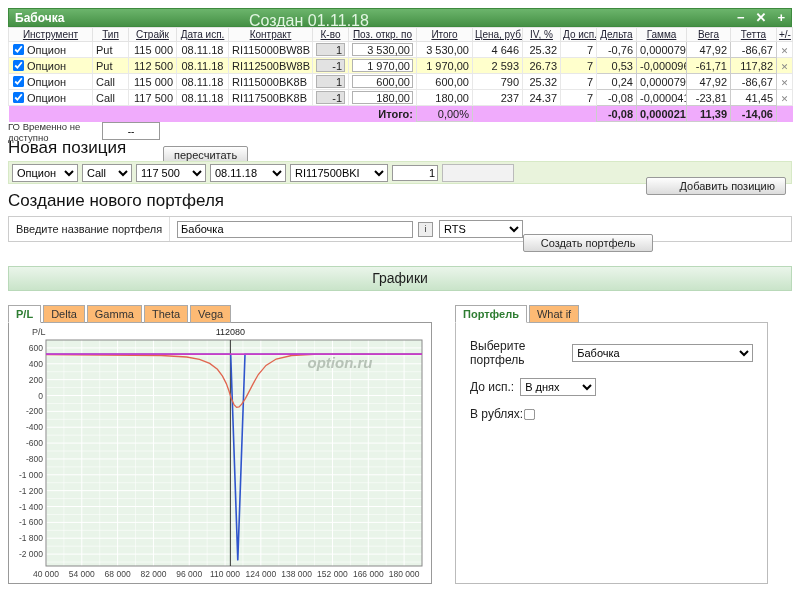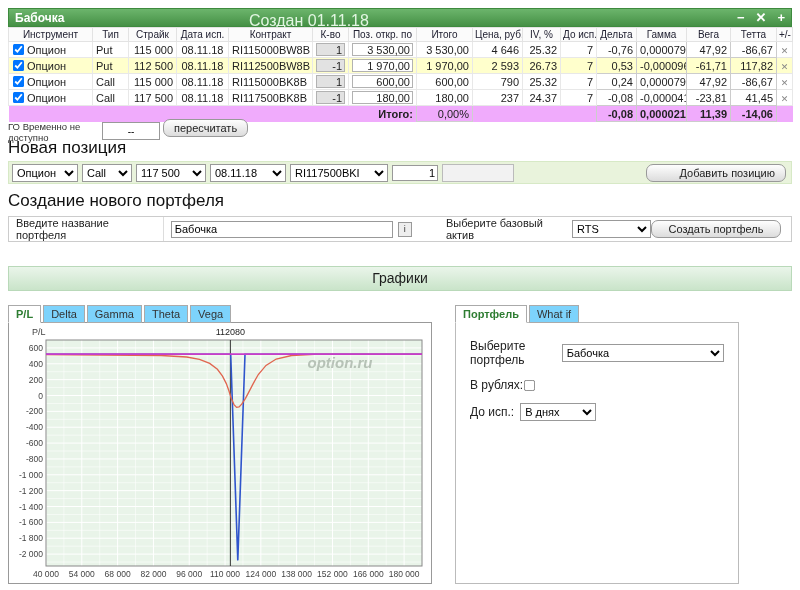--- a/index.html
+++ b/index.html
@@ -9,42 +9,42 @@
   
   .win-header{position:absolute;left:8px;top:8px;width:784px;height:19px;box-sizing:border-box;
     background:linear-gradient(#6cb56c,#459045);border:1px solid #3e8a3e;color:#fff;}
   .win-title{position:absolute;left:6px;top:2px;font-weight:bold;font-size:12px;}
   .win-created{position:absolute;left:240px;top:3px;font-size:16px;color:#e2f6e2;text-align:right;}
   .win-controls{position:absolute;right:6px;top:1px;display:flex;gap:11px;font-weight:bold;font-size:13px;}
   .win-controls span{cursor:pointer;}
 
   
   table.pos{position:absolute;left:8px;top:27px;width:784px;border-collapse:collapse;font-size:11px;table-layout:fixed;}
-  table.pos th{font-weight:normal;font-size:10px;color:#223;
+  table.pos th{font-weight:normal;font-size:10px;text-decoration:underline;color:#223;
     border:1px solid #e3e3e3;background:#fbfbfb;padding:1px 2px;white-space:nowrap;overflow:hidden;}
   table.pos td{border:1px solid #e8e8e8;padding:0 3px;height:15px;white-space:nowrap;overflow:hidden;}
   table.pos td.g{border-color:#cccccc;}
   table.pos tr.hl td{background:#ffffcc;}
   td.l{text-align:left}td.r{text-align:right}td.c{text-align:center}
   .box{display:inline-block;width:100%;box-sizing:border-box;border:1px solid #b2b2b2;background:#fff;
        text-align:right;padding:0 2px;height:13px;line-height:12px;}
   .box.gray{background:#e2e2e2;}
   .xdel{color:#888;font-size:9px;cursor:pointer;}
   input[type=checkbox]{transform:scale(.85);margin:0 2px 0 0;vertical-align:-2px;}
   tr.totals td{border:none;background:#f0abfc;}
   tr.totals td.tot-label{font-weight:bold;text-align:right;}
   tr.totals td.tot-pct{border:1px solid #cfcfcf;text-align:right;}
   tr.totals td.g{border:1px solid #cccccc;font-weight:bold;text-align:right;}
 
   
   .go-label{position:absolute;left:8px;top:121px;width:92px;font-size:9.5px;line-height:11px;color:#333;}
   .go-input{position:absolute;left:102px;top:122px;width:52px;height:14px;text-align:center;
     border:1px solid #999;font-size:10px;font-family:inherit;}
-  button{font-family:inherit;font-size:11px;border:1px solid #999;border-radius:7px;
-    background:linear-gradient(#fefefe,#dcdcdc);padding:2px 10px;cursor:pointer;color:#222;}
+  button{font-family:inherit;font-size:11px;border:1px solid #999;border-radius:2px;
+    background:linear-gradient(#fefefe,#dcdcdc);padding:2px 10px;cursor:pointer;color:#222;margin-top:27px;}
   .go-btn{position:absolute;left:163px;top:119px;}
 
   .sec-title{position:absolute;left:8px;font-size:17px;color:#111;}
   #np-title{top:138px;}
   #port-title{top:191px;}
 
   
   .np-band{position:absolute;left:8px;top:161px;width:784px;height:23px;box-sizing:border-box;
     background:#e9f3dc;border:1px solid #d7e9c6;display:flex;align-items:center;gap:4px;padding:0 3px;}
   select{font-family:inherit;font-size:11px;height:18px;border:1px solid #999;background:#fff;}
@@ -66,28 +66,28 @@
 
   
   .charts-bar{position:absolute;left:8px;top:266px;width:784px;height:25px;box-sizing:border-box;
     background:linear-gradient(#eaf5ea,#c9e4c9);border:1px solid #b9d9b9;text-align:center;
     line-height:23px;font-size:14px;color:#1d1d1d;}
 
   
   .tabs{position:absolute;top:305px;display:flex;z-index:2;}
   .tabs-left{left:8px;}
   .tabs-right{left:455px;}
-  .tab{border:1px solid #aaa;background:#7dd3fc;padding:2px 7px;font-size:11px;margin-right:2px;
+  .tab{border:1px solid #aaa;background:#fdba74;padding:2px 7px;font-size:11px;margin-right:2px;
     color:#333;cursor:pointer;}
   .tab.active{background:#fff;color:#2e7d32;font-weight:bold;border-bottom:1px solid #fff;}
 
   
   .chart-box{position:absolute;left:8px;top:322px;width:424px;height:262px;box-sizing:border-box;
     border:1px solid #999;background:#fff;}
-  .right-panel{position:absolute;left:455px;top:322px;width:284px;height:262px;box-sizing:border-box;
+  .right-panel{position:absolute;left:455px;top:322px;width:313px;height:262px;box-sizing:border-box;
     border:1px solid #bbb;background:#fff;padding:16px 14px;font-size:12px;}
   .rp-row{display:flex;align-items:center;margin-bottom:11px;}
   .rp-portfolio-select{margin-left:auto;width:200px;}
   .rp-days-select{width:76px;margin-left:6px;}
   .rp-check{margin-left:6px;transform:scale(1);}
 </style>
 </head>
 <body>
 
 <div class="win-header">
@@ -252,21 +252,20 @@
   <input class="np-extra" style="">
   <button class="np-add">Добавить позицию</button>
 </div>
 
 <div class="sec-title" id="port-title">Создание нового портфеля</div>
 <div class="port-row">
   <div class="port-cell">Введите название портфеля</div>
   <div class="port-cell noborder">
     <input class="port-name-input" value="Бабочка" style="">
     <span class="info-box">i</span>
-    <span class="asset-label">Выберите базовый актив</span>
     <select class="asset-select">
       <option>RTS</option>
     </select>
     <button class="create-btn">Создать портфель</button>
   </div>
 </div>
 
 <div class="charts-bar">Графики</div>
 
 <div class="tabs tabs-left">
@@ -369,22 +368,22 @@
     <span class="tab">What if</span>
   </div>
 <div class="right-panel">
   <div class="rp-row">
     <span>Выберите портфель</span>
     <select class="rp-portfolio-select">
       <option>Бабочка</option>
     </select>
   </div>
   <div class="rp-row">
-    <span>В рублях:</span>
-    <input type="checkbox" class="rp-check" style="">
-  </div>
-  <div class="rp-row">
     <span>До исп.:</span>
     <select class="rp-days-select">
       <option>В днях</option>
     </select>
   </div>
+  <div class="rp-row">
+    <span>В рублях:</span>
+    <input type="checkbox" class="rp-check" style="">
+  </div>
 </div>
 
 </body></html>

